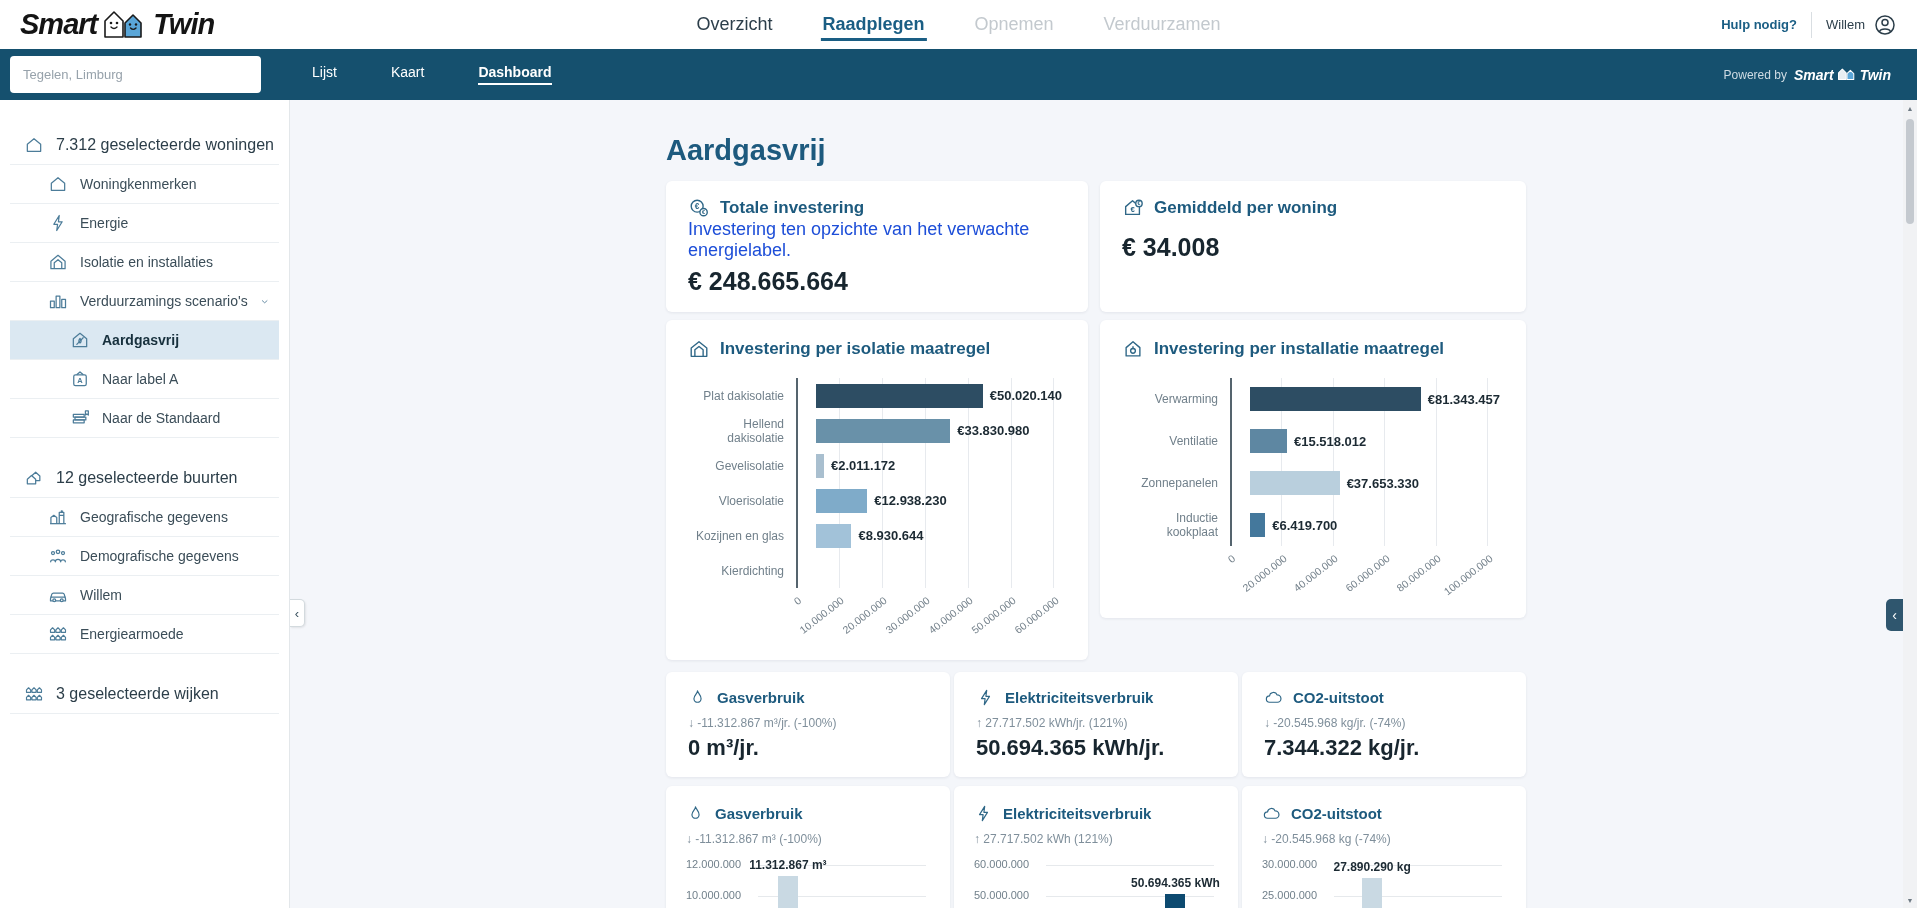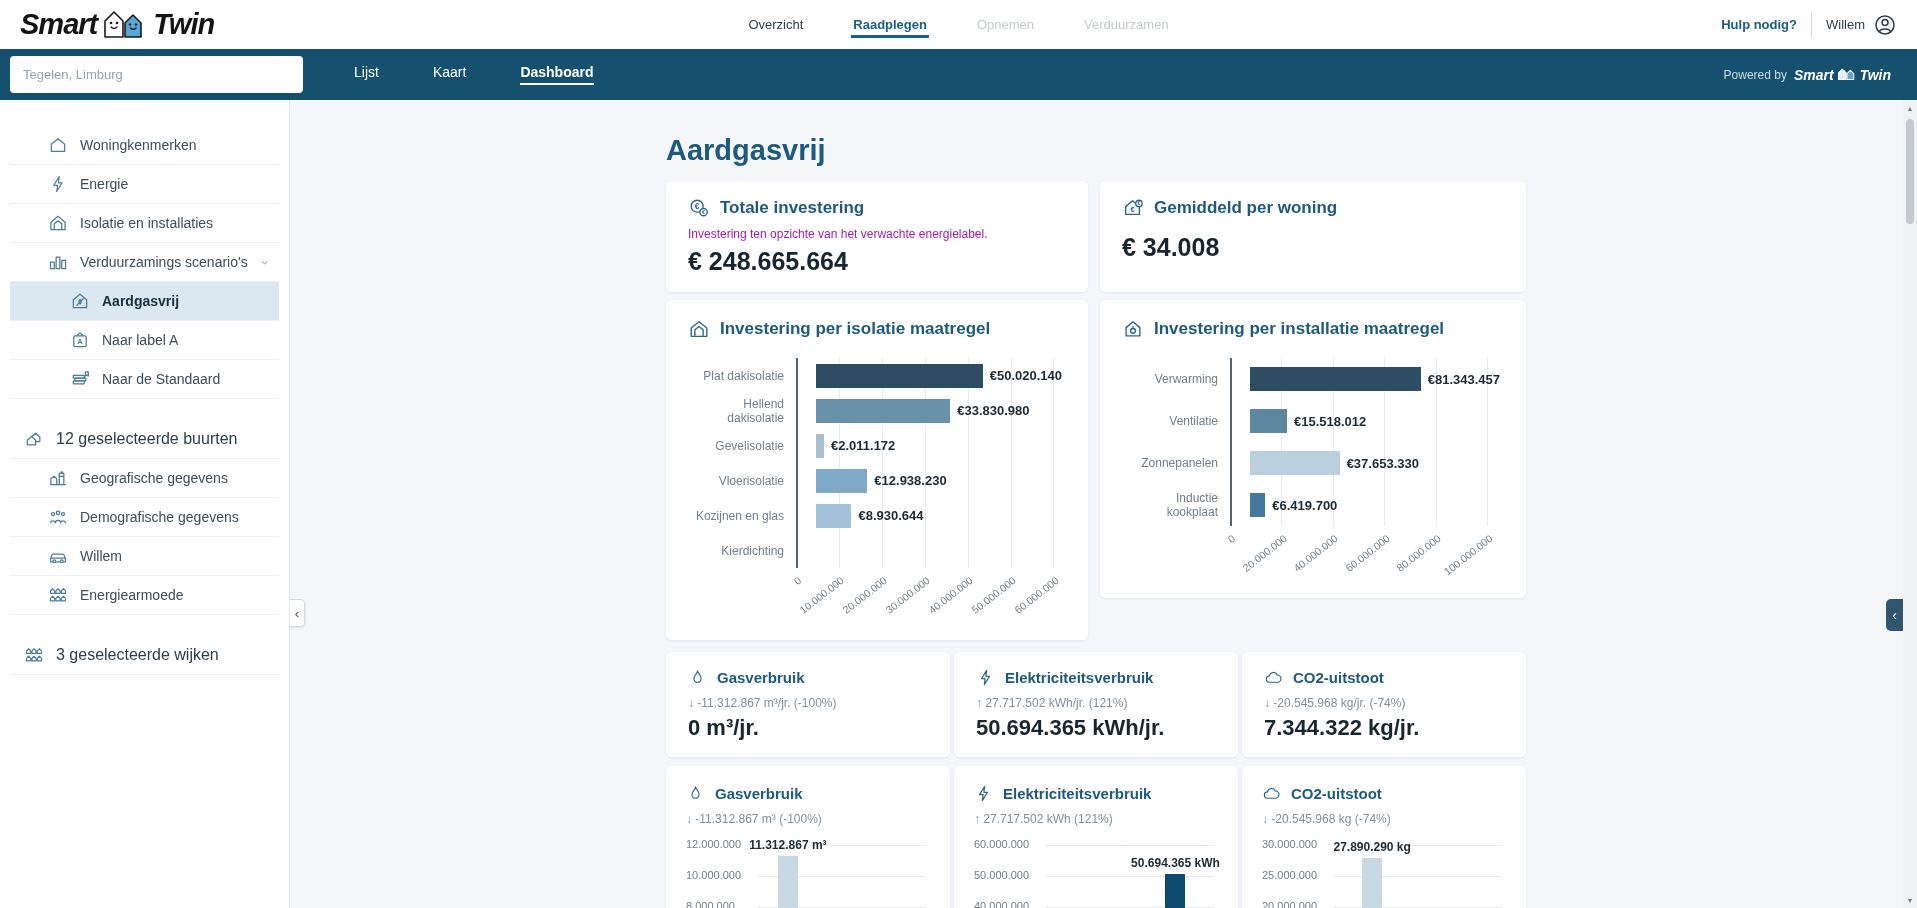--- a/index.html
+++ b/index.html
@@ -4,31 +4,31 @@
 <style>
   * { box-sizing: border-box; margin: 0; padding: 0; }
   html,body { width:1917px; height:908px; overflow:hidden; }
   body { font-family:"Liberation Sans", sans-serif; background:#f4f6fa; color:#2c3e4a; }
 
   
   .topnav { height:49px; background:#fff; display:flex; align-items:center; padding:0 20px; position:relative; }
   .logo { display:flex; align-items:center; font-style:italic; font-weight:bold; font-size:29px; color:#141414; letter-spacing:-1px; cursor:pointer; }
   .logo svg { margin:0 2px; }
   .topnav-center { position:absolute; left:50%; transform:translateX(-50%); display:flex; gap:46px; align-items:center; }
-  .nav-item { font-size:13px; color:#2c3e4a; cursor:pointer; padding:6px 2px; }
+  .nav-item { font-size:18px; color:#2c3e4a; cursor:pointer; padding:6px 2px; }
   .nav-item.active { color:#1a5e84; font-weight:bold; border-bottom:3px solid #1a5e84; padding-bottom:3px; }
   .nav-item.disabled { color:#c3c9ce; cursor:default; }
   .topnav-right { margin-left:auto; display:flex; align-items:center; gap:14px; }
   .help-link { font-size:13px; font-weight:bold; color:#1a5e84; cursor:pointer; }
   .vdiv { width:1px; height:26px; background:#d9dee2; }
   .user { display:flex; align-items:center; gap:8px; cursor:pointer; font-size:13px; color:#2c3e4a; }
 
   
   .subbar { height:51px; background:#15506e; display:flex; align-items:center; padding:0 10px; position:relative; }
-  .search-box input { width:293px; height:37px; border:none; border-radius:4px; padding:0 13px; font-size:13px; font-family:inherit; color:#333; outline:none; }
+  .search-box input { width:251px; height:37px; border:none; border-radius:4px; padding:0 13px; font-size:13px; font-family:inherit; color:#333; outline:none; }
   .search-box input::placeholder { color:#97a2ab; }
   .subtabs { display:flex; margin-left:24px; height:51px; }
   .subtab { display:flex; flex-direction:column; justify-content:center; align-items:center; padding:0 27px; color:#fff; font-size:14px; cursor:pointer; }
   .subtab.active { font-weight:bold; }
   .subtab .ul { height:2px; width:100%; background:transparent; margin-top:3px; }
   .subtab.active .ul { background:#fff; }
   .powered { position:absolute; right:26px; display:flex; align-items:center; gap:7px; }
   .powered .pb { color:#cfdce4; font-size:12px; }
   .powered .brand { color:#fff; font-size:14px; font-weight:bold; font-style:italic; display:flex; align-items:center; gap:2px; }
 
@@ -53,21 +53,21 @@
   .row { display:grid; }
   .row1 { grid-template-columns:422px 426px; gap:12px; margin-bottom:8px; }
   .row2 { grid-template-columns:422px 426px; gap:12px; margin-bottom:12px; align-items:start; }
   .row3 { grid-template-columns:repeat(3,284px); gap:4px; margin-bottom:9px; }
   .row4 { grid-template-columns:repeat(3,284px); gap:4px; }
 
   .card { background:#fff; border-radius:6px; box-shadow:0 1px 3px rgba(20,40,60,.08); padding:16px 22px; }
   .card-head { display:flex; align-items:center; gap:10px; color:#1d5a7e; font-weight:bold; font-size:17px; }
   .card-head .icon { width:22px; height:22px; color:#2f6787; flex-shrink:0; }
   .card-head .icon svg { width:100%; height:100%; }
-  .kpi-sub { font-size:12px; color:#a21caf; margin-top:8px; }
+  .kpi-sub { font-size:18px; color:#1d4ed8; }
   .kpi-value { font-size:25px; font-weight:bold; color:#18262f; margin-top:6px; }
   .kpi-value.solo { margin-top:14px; }
 
   
   .chart-card { padding:18px 22px; }
   .chart-card .card-head { margin-bottom:18px; }
   .hbody { position:relative; }
   .hgrid { position:absolute; left:var(--catw); right:4px; top:0; bottom:0; }
   .vline { position:absolute; top:0; bottom:0; width:1px; background:#e7eaee; }
   .vline.zero { background:#55646e; width:2px; }
@@ -174,20 +174,26 @@
         </g>
       </svg>
       <span>Twin</span>
     </span>
   </div>
 </div>
 
 <div class="layout">
   <aside class="sidebar">
     <ul class="snav">
+      <li class="sitem lvl0">
+        <span class="icon"><svg viewBox="0 0 24 24" fill="none" stroke="currentColor" stroke-width="1.5" stroke-linejoin="round">
+              <path d="M4 11 12 4.5 20 11v8.5H4z"></path>
+            </svg></span>
+        <span>7.312 geselecteerde woningen</span>
+      </li>
       <li class="sitem lvl1">
         <span class="icon"><svg viewBox="0 0 24 24" fill="none" stroke="currentColor" stroke-width="1.5" stroke-linejoin="round">
               <path d="M4 11 12 4.5 20 11v8.5H4z"></path>
             </svg></span>
         <span>Woningkenmerken</span>
       </li>
       <li class="sitem lvl1">
         <span class="icon"><svg viewBox="0 0 24 24" fill="none" stroke="currentColor" stroke-width="1.5" stroke-linejoin="round">
               <path d="M13.5 3 7 13.5h4.5L10.5 21 17 10.5h-4.5z"></path>
             </svg></span>

